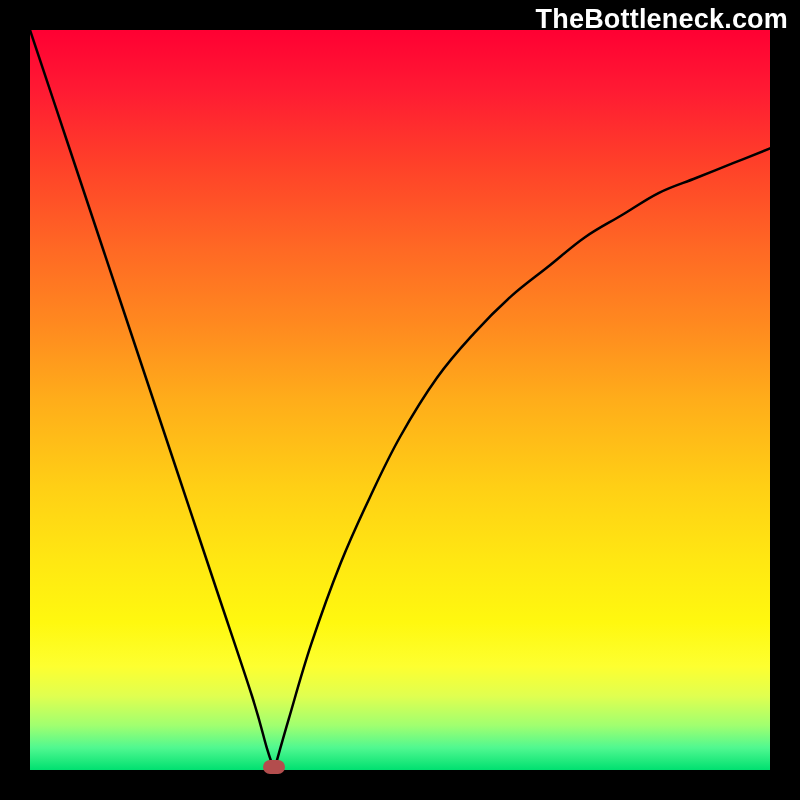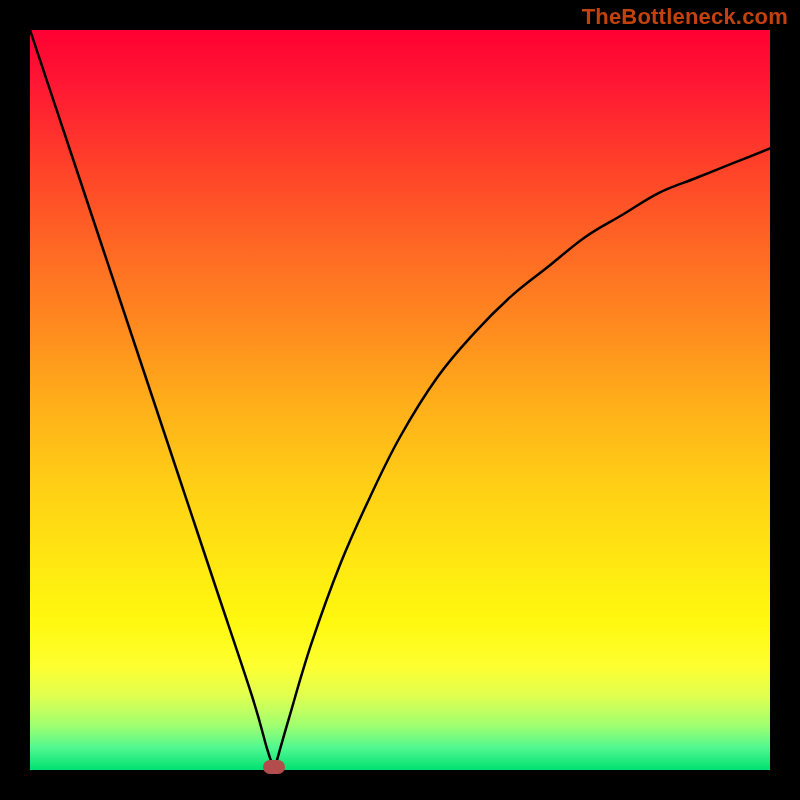--- a/index.html
+++ b/index.html
@@ -37,23 +37,23 @@
       #e0ff50 90%,
       #a0ff70 94%,
       #50f890 97%,
       #00e070 100%
     );
   }
   .watermark {
     position: absolute;
     top: 4px;
     right: 12px;
-    color: #c2410c;
+    color: #ffffff;
     font-weight: 600;
-    font-size: 22px;
+    font-size: 27px;
     letter-spacing: 0.2px;
     z-index: 10;
   }
   svg.curve {
     position: absolute;
     left: 0;
     top: 0;
     width: 740px;
     height: 740px;
     display: block;

